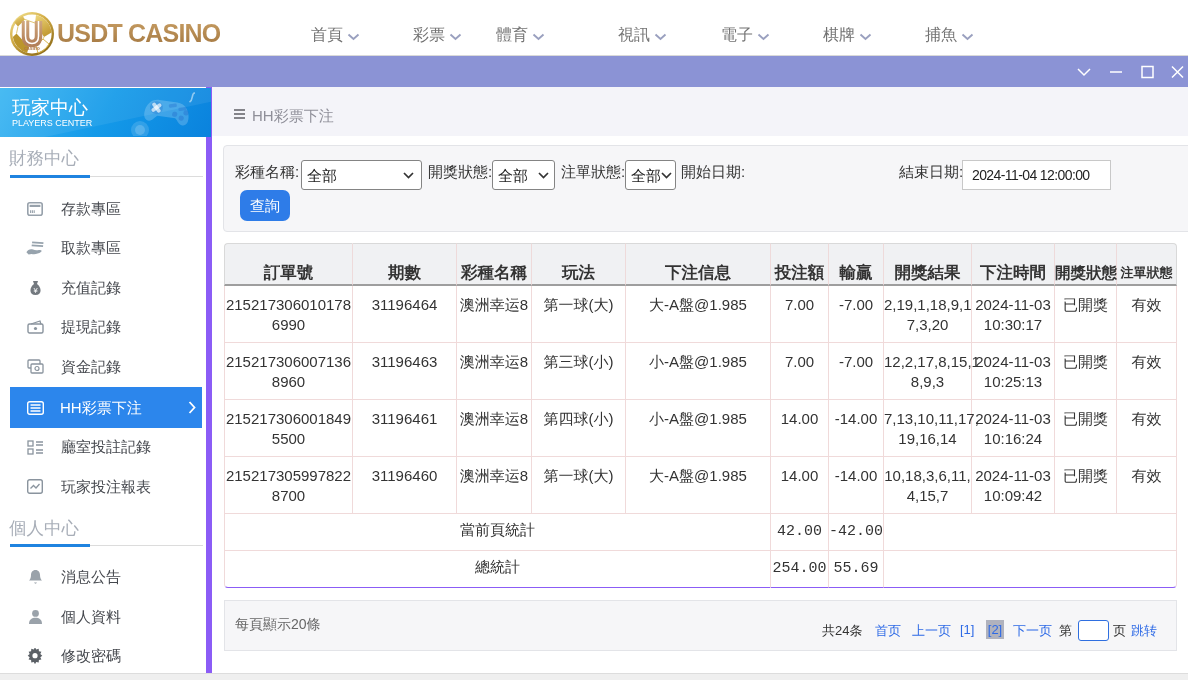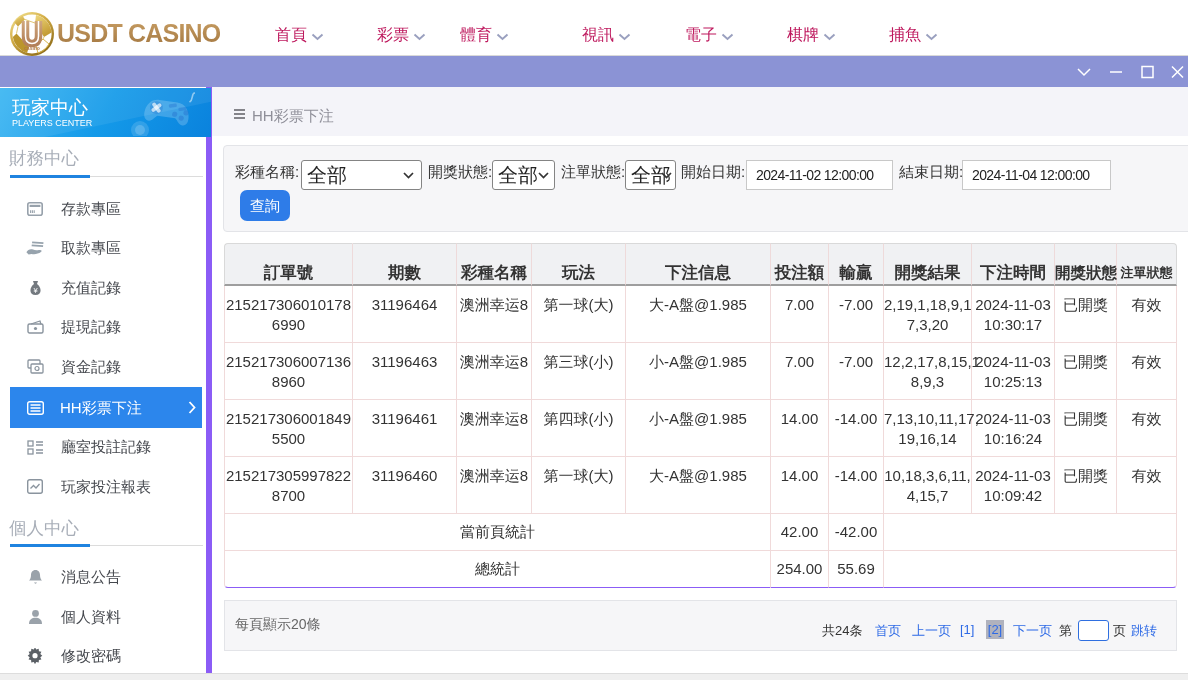--- a/index.html
+++ b/index.html
@@ -6,21 +6,21 @@
 html,body { width:1188px; height:680px; overflow:hidden; background:#fff;
   font-family:"Liberation Sans", sans-serif; position:relative; }
 
 
 #topbar { position:absolute; left:0; top:0; width:1188px; height:56px; background:#fff;
   border-bottom:1px solid #d9d9d9; }
 .brand { position:absolute; left:57px; font-size:25px; font-weight:bold;
   letter-spacing:-0.8px; background:linear-gradient(#c89e64,#a2763f);
   top:18.5px;
   -webkit-background-clip:text; background-clip:text; color:transparent; }
-.nav { position:absolute; top:25px; font-size:16px; color:#be185d; }
+.nav { position:absolute; top:25px; font-size:16px; color:#737373;margin-left:36px; }
 .nav svg { margin-left:4px; vertical-align:-1px; }
 
 
 #purple { position:absolute; left:0; top:56px; width:1188px; height:31px; background:#8b93d5; }
 #purple svg { position:absolute; top:0; }
 
 
 #side { position:absolute; left:0; top:87px; width:212px; height:659px; background:#fff;
   border-right:6px solid #8b5cf6; }
 #phead { position:absolute; left:0; top:1px; width:211px; height:49px;
@@ -44,40 +44,40 @@
 
 #crumb { position:absolute; left:212px; top:87px; width:976px; height:49px; background:#f4f4f9; }
 #crumb .h { position:absolute; left:21.5px; top:21.5px; }
 #crumb .t { position:absolute; left:40px; top:19.5px; font-size:15px; color:#8f8f99; }
 
 #filter { position:absolute; left:223px; top:145px; width:1064px; height:87px;
   background:#f6f6f8; border:1px solid #e3e4e8; border-radius:4px; }
 #filter .lab { position:absolute; top:-3px; height:30px; line-height:30px; font-size:15px; color:#333; }
 #filter .frow { position:absolute; left:0; top:14px; width:100%; height:30px; }
 select.sel { position:absolute; top:0; height:30px; border:1px solid #848484; border-radius:3px;
-  background:#fff; font-size:20px; color:#222; font-family:"Liberation Sans",sans-serif; padding-left:5px;
+  background:#fff; font-size:15px; color:#222; font-family:"Liberation Sans",sans-serif; padding-left:5px;
   -webkit-appearance:none; appearance:none; }
 .selwrap { position:absolute; top:0; height:30px; }
 .dinput { position:absolute; top:0; height:30px; border:1px solid #c8c8c8; background:#fff;
   font-size:14px; letter-spacing:-0.6px; color:#222; line-height:28px; padding-left:9px; white-space:nowrap; overflow:hidden; }
 #qbtn { position:absolute; left:16px; top:44px; width:50px; height:31px; background:#2e7ce8;
   border-radius:7px; color:#fff; font-size:15px; text-align:center; line-height:31px; }
 
 
 table { position:absolute; left:224px; top:243px; width:952px; border-collapse:separate; border-spacing:0;
   table-layout:fixed; font-size:15px; color:#333; }
 td,th { border-right:1px solid #f0dada; border-bottom:1px solid #f0dada; text-align:center;
   padding:0; }
 thead th { background:#f0f1f3; font-size:16.5px; color:#333; height:41px; padding-top:18px; white-space:nowrap;
   border-top:1px solid #d9d9d9; border-bottom:2px solid #9e9e9e; border-right:1px solid #eedada; }
 thead th:first-child { border-left:1px solid #d9d9d9; border-top-left-radius:4px; }
 thead th:last-child { border-right:1px solid #d9d9d9; border-top-right-radius:4px; }
 tbody td { height:57px; line-height:20px; background:#fff; vertical-align:top; padding-top:8.5px; }
 tbody td:first-child { border-left:1px solid #f0dada; }
-tr.sum td { height:37px; vertical-align:middle; padding-top:0; } tr.sum2 td { height:37px; border-bottom:1px solid #8b5cf6; } tr.sum2 td:first-child { border-bottom-left-radius:4px; } tr.sum2 td:last-child { border-bottom-right-radius:4px; }
+tr.sum td { height:37px; vertical-align:middle; padding-top:0;font-family:Liberation Mono, monospace; } tr.sum2 td { height:37px; border-bottom:1px solid #8b5cf6; } tr.sum2 td:first-child { border-bottom-left-radius:4px; } tr.sum2 td:last-child { border-bottom-right-radius:4px; }
 </style>
 </head>
 <body>
 
 <div id="topbar">
   <svg width="48" height="48" viewBox="0 0 48 48" style="position:absolute;left:8px;top:10px;">
     <defs>
       <linearGradient id="gold" x1="0" y1="0" x2="0.7" y2="1">
         <stop offset="0" stop-color="#f7ea9e"></stop>
           <stop offset="0.45" stop-color="#d3ad45"></stop>
@@ -313,21 +313,20 @@
         </svg>
       </span>
     <span class="lab" style="left:337px;">注單狀態:</span>
     <span class="selwrap" style="left:401px;width:51px;">
         <select class="sel" style="left:0;width:51px;"><option>全部</option></select>
         <svg width="11" height="7" viewBox="0 0 11 7" style="position:absolute;right:4px;top:12px;">
           <path d="M1 1 L5.5 5.5 L10 1" fill="none" stroke="#333" stroke-width="1.7"></path>
         </svg>
       </span>
     <span class="lab" style="left:457px;">開始日期:</span>
-    <span class="dinput" style="left:522px;width:147px;">2024-11-02 12:00:00</span>
     <span class="lab" style="left:675px;">結束日期:</span>
     <span class="dinput" style="left:738px;width:149px;">2024-11-04 12:00:00</span>
   </div>
   <div id="qbtn">查詢</div>
 </div>
 
 <table>
   <colgroup>
     <col style="width:129px">
       <col style="width:104px">

